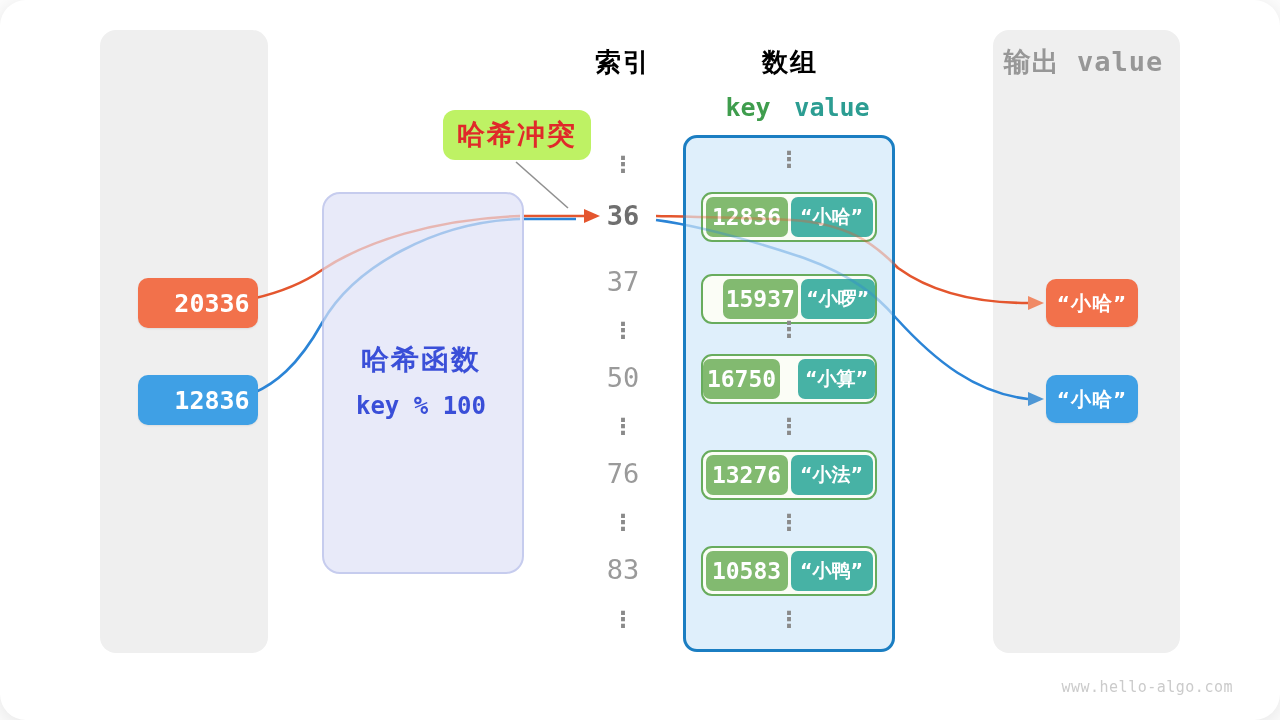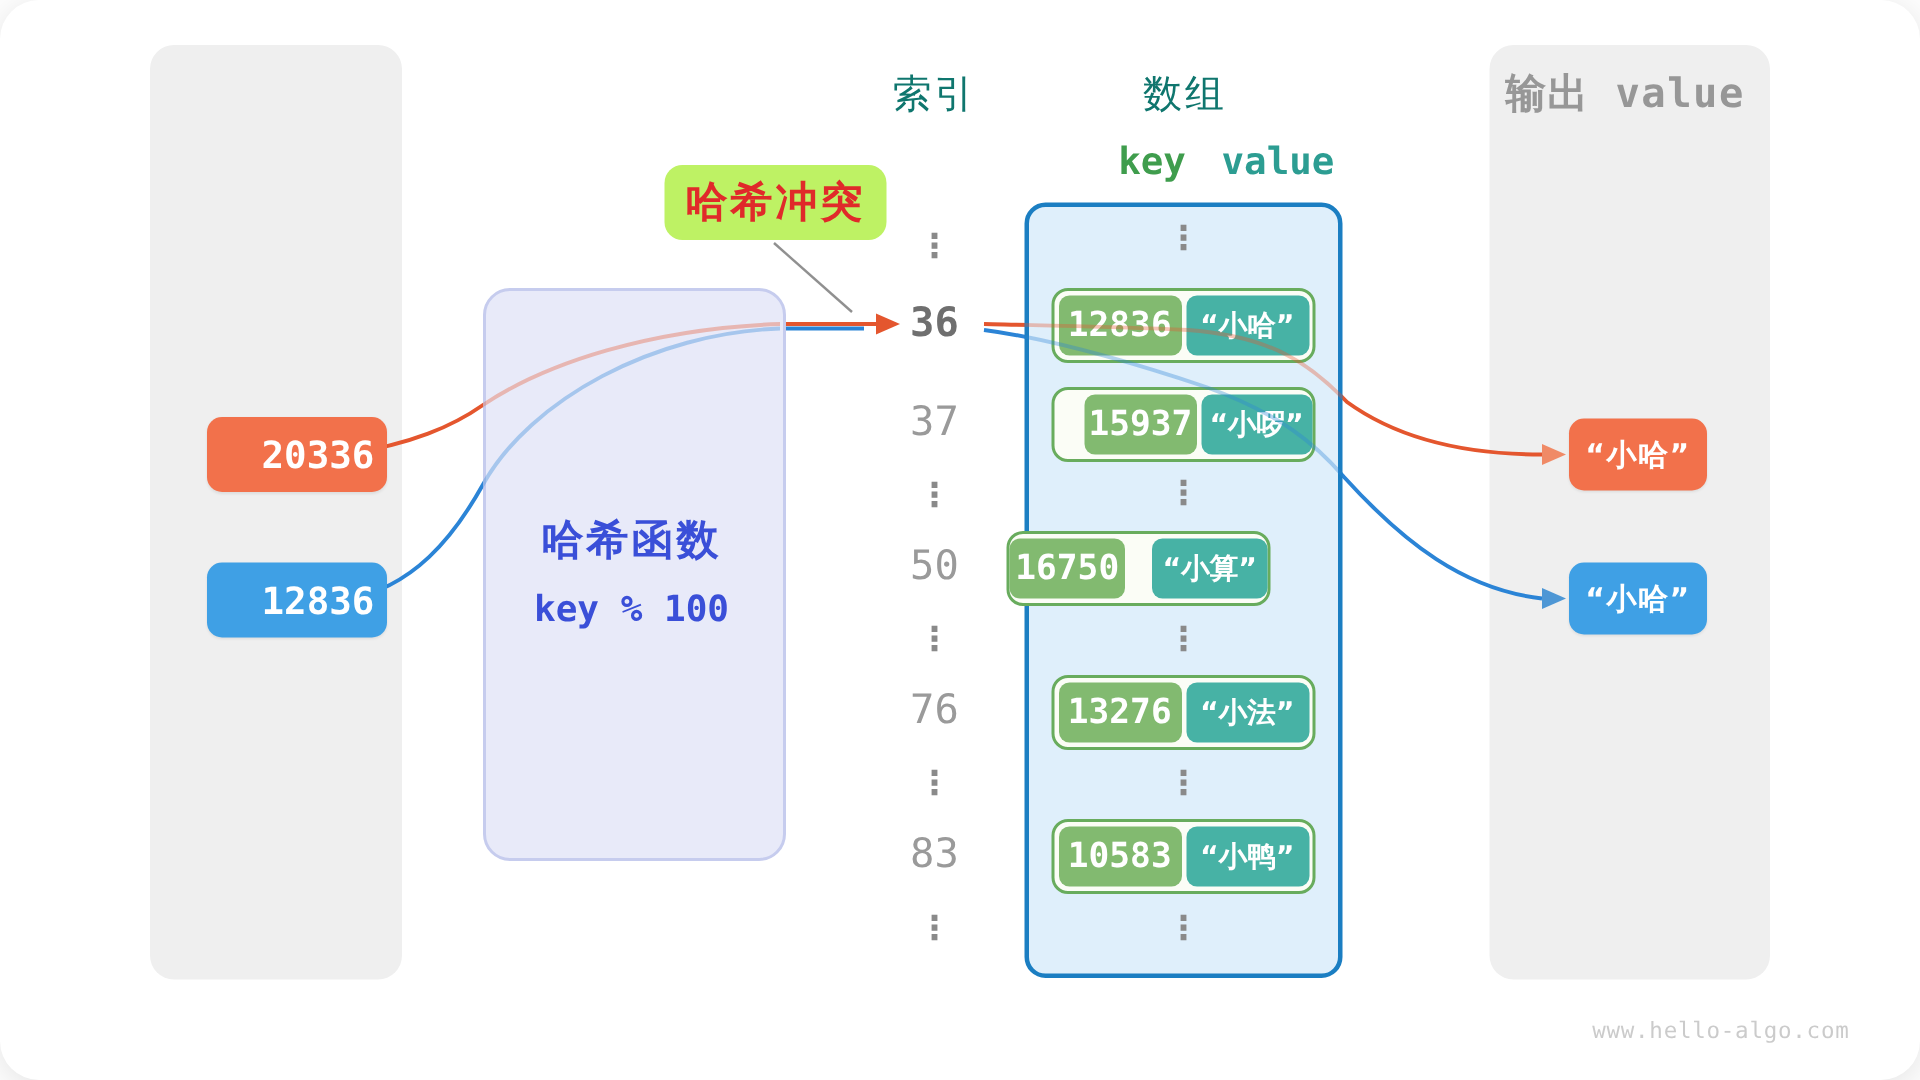--- a/index.html
+++ b/index.html
@@ -39,22 +39,22 @@
   .hash-title{font-size:28px;font-weight:700;color:#3a4fd8;letter-spacing:2px;}
   .hash-formula{font-size:24px;color:#3a4fd8;}
 
   
   .collision{
     background:#bef264;border-radius:12px;
     font-size:28px;font-weight:800;color:#e02a2a;letter-spacing:2px;
   }
 
   
-  .col-title{font-size:26px;font-weight:400;color:#0f766e;letter-spacing:2px;white-space:nowrap;}
-  .kv-header{font-size:25px;font-weight:700;margin-left:20px;}
+  .col-title{font-size:26px;font-weight:700;color:#000000;letter-spacing:2px;white-space:nowrap;}
+  .kv-header{font-size:25px;font-weight:700;}
 
   
   .idx{font-size:27px;color:#9a9a9a;width:70px;text-align:center;}
   .idx.active{color:#6f6f6f;font-weight:800;}
   .vdots{font-size:22px;font-weight:700;color:#8a8a8a;width:70px;text-align:center;line-height:1;}
 
   
   .array-panel{
     background:#dfeffb;border:3px solid #1b7ec2;border-radius:14px;
   }
@@ -123,25 +123,25 @@
   <div class="abs z3 vdots" style="left:588px;top:416px;">⋮</div>
   <div class="abs z3 idx mono" style="left:588px;top:458px;">76</div>
   <div class="abs z3 vdots" style="left:588px;top:512px;">⋮</div>
   <div class="abs z3 idx mono" style="left:588px;top:554px;">83</div>
   <div class="abs z3 vdots" style="left:588px;top:609px;">⋮</div>
 
   <div class="abs z3 bucket-row" style="left:701px;top:192px;">
     <div class="bucket-key mono">12836</div>
     <div class="bucket-val">“小哈”</div>
   </div>
-  <div class="abs z3 bucket-row" style="left:701px;top:258px;padding-left:20px;">
+  <div class="abs z3 bucket-row" style="left:701px;top:274px;padding-left:20px;">
     <div class="bucket-key mono">15937</div>
     <div class="bucket-val">“小啰”</div>
   </div>
-  <div class="abs z3 bucket-row" style="left:671px;top:354px;gap:18px;">
+  <div class="abs z3 bucket-row" style="left:701px;top:354px;gap:18px;">
     <div class="bucket-key mono">16750</div>
     <div class="bucket-val">“小算”</div>
   </div>
   <div class="abs z3 bucket-row" style="left:701px;top:450px;">
     <div class="bucket-key mono">13276</div>
     <div class="bucket-val">“小法”</div>
   </div>
   <div class="abs z3 bucket-row" style="left:701px;top:546px;">
     <div class="bucket-key mono">10583</div>
     <div class="bucket-val">“小鸭”</div>

